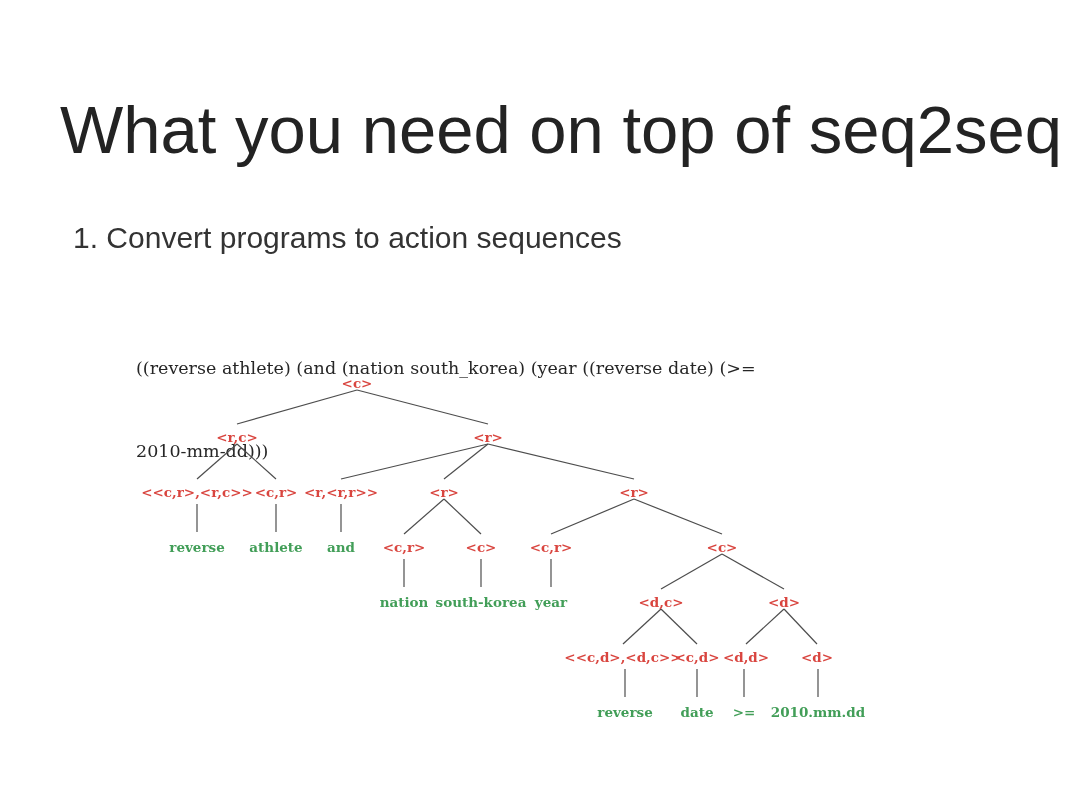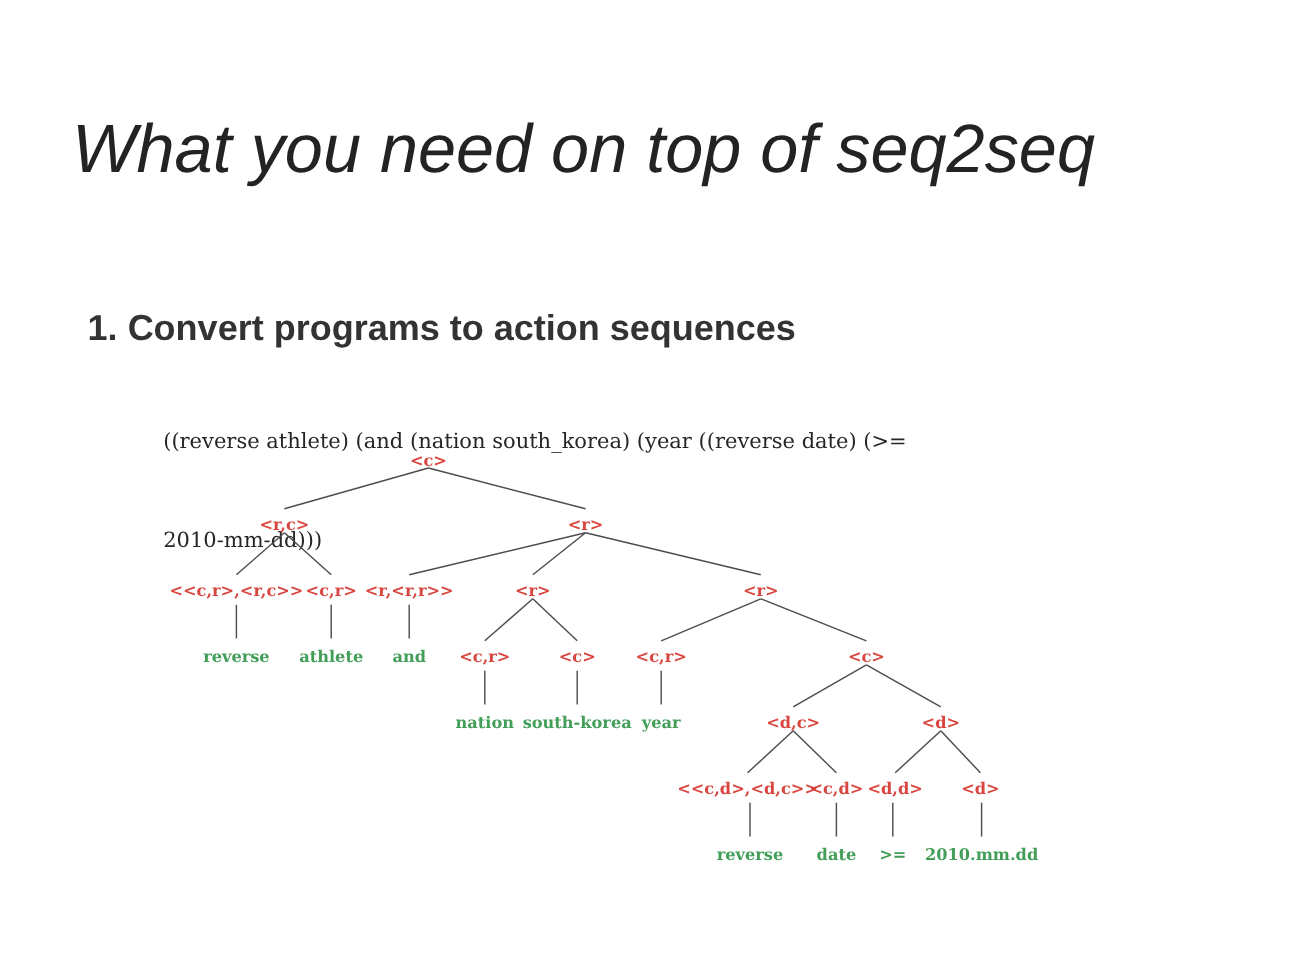--- a/index.html
+++ b/index.html
@@ -8,38 +8,36 @@
     width: 1080px;
     height: 809px;
     background: #ffffff;
     overflow: hidden;
     font-family: "Liberation Sans", sans-serif;
   }
   .title {
     position: absolute;
     left: 60px;
     top: 96px;
-    font-size: 57px;
+    font-size: 67px;
     font-weight: 300;
     letter-spacing: 0px;
     color: #232323;
     line-height: 1;
     white-space: nowrap;
-    font-style: italic;
   }
   .bullet {
     position: absolute;
     left: 73px;
     top: 221px;
     font-size: 30px;
-    font-weight: 700;
+    font-weight: 400;
     color: #333333;
     line-height: 1.1;
     white-space: nowrap;
-    margin-top: 36px;
   }
   .program {
     position: absolute;
     left: 124px;
     top: 300px;
     font-family: "DejaVu Serif", serif;
     font-size: 17.5px;
     line-height: 27.5px;
     color: #262626;
     white-space: pre;

